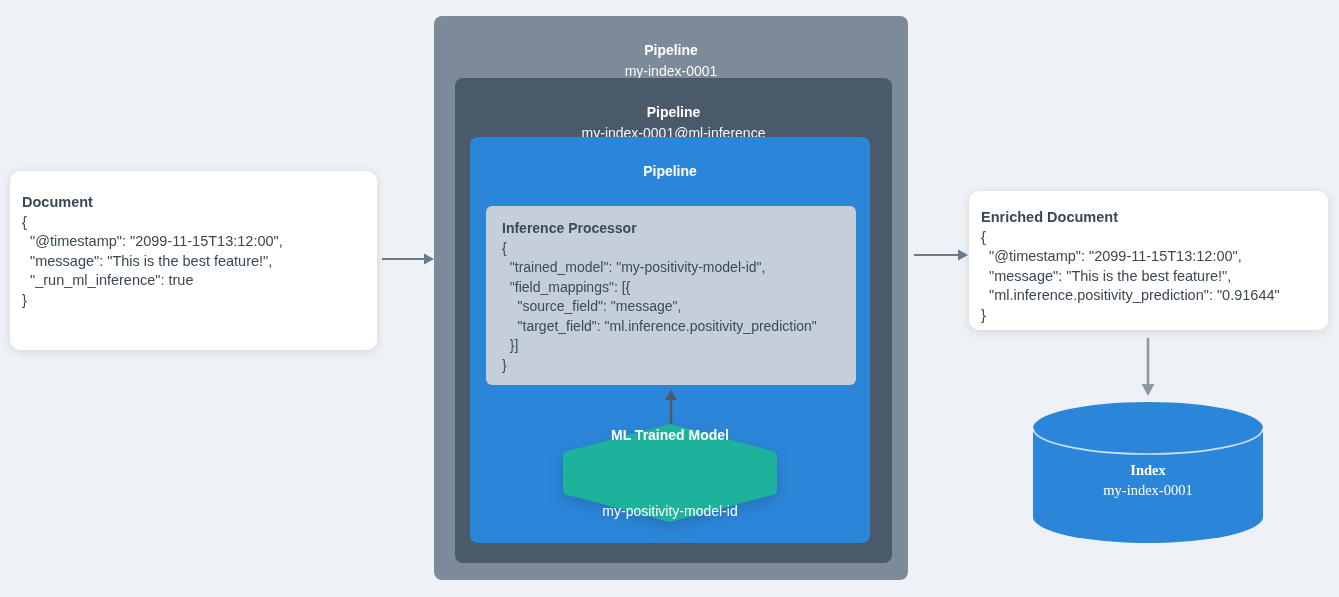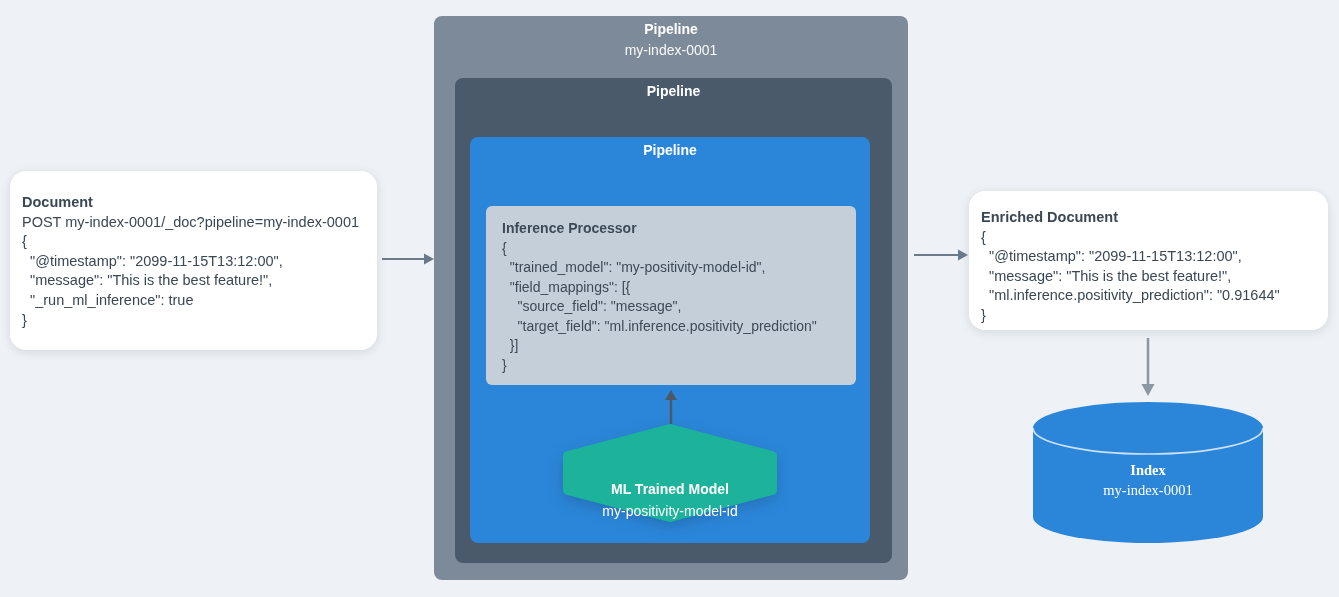--- a/index.html
+++ b/index.html
@@ -11,42 +11,42 @@
     position: relative;
     width: 1339px;
     height: 597px;
     background: #eef1f5;
     overflow: hidden;
   }
   
   .card {
     position: absolute;
     background: #ffffff;
-    border-radius: 16px;
+    border-radius: 10px;
     box-shadow: 0 2px 10px rgba(90,108,128,0.18);
     color: #3b4754;
     font-size: 14.5px;
   }
   .card-title {
     font-weight: bold;
     line-height: 19.6px;
   }
   .code-line {
     white-space: pre;
     line-height: 19.6px;
   }
   .doc-card { left: 10px; top: 171px; width: 367px; height: 179px; padding: 22px 14px 0 12px; box-sizing: border-box; }
   .enriched-card { left: 969px; top: 191px; width: 359px; height: 139px; padding: 17px 29px 0 12px; box-sizing: border-box; }
 
   
   .pipe-box { position: absolute; box-sizing: border-box; }
   .outer-box { left: 434px; top: 16px; width: 474px; height: 564px; background: #7d8a99; border-radius: 8px; }
   .dark-box  { left: 21px;  top: 62px; width: 437px; height: 485px; background: #4a5a6b; border-radius: 8px; }
   .blue-box  { left: 15px;  top: 59px; width: 400px; height: 406px; background: #2b86d9; border-radius: 8px; }
-  .box-header { text-align: center; padding-top: 3px; color: #ffffff; font-size: 14px; line-height: 21px; }
+  .box-header { text-align: center; padding-top: 24px; color: #ffffff; font-size: 14px; line-height: 21px; }
   .box-title  { font-weight: bold; }
   .box-name   { color: rgba(255,255,255,0.95); }
 
   
   .processor-box {
     position: absolute;
     left: 16px; top: 69px; width: 370px; height: 179px;
     background: #c5cfd9;
     border-radius: 6px;
     box-sizing: border-box;
@@ -55,21 +55,21 @@
     font-size: 14px;
   }
   .processor-title { font-weight: bold; line-height: 19.5px; }
   .processor-box .code-line { line-height: 19.5px; }
 
   
   .hex-node { position: absolute; left: 92px; top: 287px; width: 216px; height: 98px; }
   .hex-node svg { position: absolute; left: 0; top: 0; filter: drop-shadow(0 5px 7px rgba(20,60,100,0.28)); }
   .hex-text {
     position: absolute; left: 0; top: 0; width: 216px; height: 98px;
-    display: flex; flex-direction: column; justify-content: flex-end; align-items: center;
+    display: flex; flex-direction: column; justify-content: space-between; align-items: center;
     color: #ffffff; font-size: 14px; line-height: 22px; text-align: center;
   }
   .hex-title { font-weight: bold; }
 
   
   .arrow { position: absolute; }
 
   
   .cyl-node { position: absolute; left: 1033px; top: 402px; width: 230px; height: 141px; font-family: Liberation Serif, serif; }
   .cyl-node svg { position: absolute; left: 0; top: 0; }
@@ -80,21 +80,20 @@
   }
   .cyl-title { font-weight: bold; }
 </style>
 </head>
 <body>
 
 <div class="canvas">
 
   <div class="card doc-card">
     <div class="card-title">Document</div>
-    <div class="code-line">POST my-index-0001/_doc?pipeline=my-index-0001</div>
     <div class="code-line">{</div>
     <div class="code-line">  "@timestamp": "2099-11-15T13:12:00",</div>
     <div class="code-line">  "message": "This is the best feature!",</div>
     <div class="code-line">  "_run_ml_inference": true</div>
     <div class="code-line">}</div>
   </div>
 
   <svg class="arrow" style="left:382px; top:251px;" width="52" height="16">
     <line x1="0" y1="8" x2="42" y2="8" stroke="#6b7a8a" stroke-width="2"></line>
     <polygon points="42,2.5 52,8 42,13.5" fill="#6b7a8a"></polygon>
@@ -102,20 +101,21 @@
 
   <div class="pipe-box outer-box">
     <div class="box-header">
       <div class="box-title">Pipeline</div>
       <div class="box-name">my-index-0001</div>
     </div>
 
     <div class="pipe-box dark-box">
       <div class="box-header">
         <div class="box-title">Pipeline</div>
+        <div class="box-name">my-index-0001@ml-inference</div>
       </div>
 
       <div class="pipe-box blue-box">
         <div class="box-header">
           <div class="box-title">Pipeline</div>
         </div>
 
         <div class="processor-box">
           <div class="processor-title">Inference Processor</div>
           <div class="code-line">{</div>

